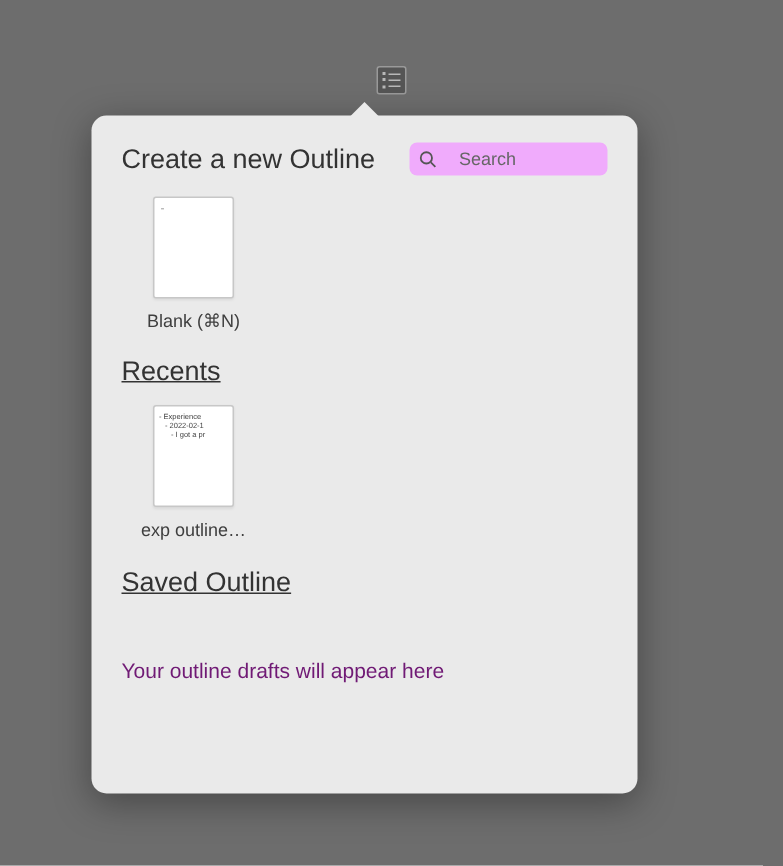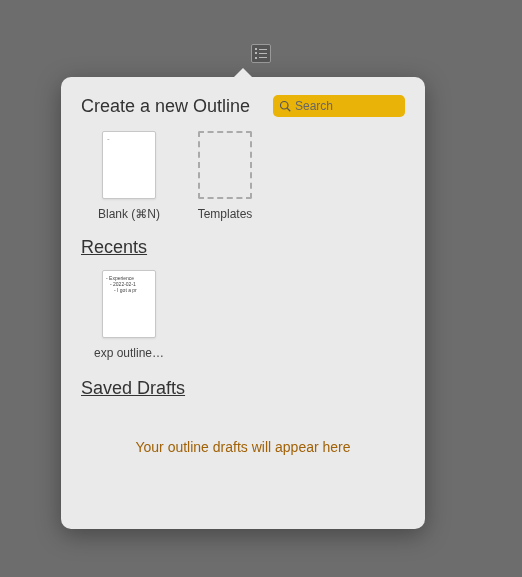--- a/index.html
+++ b/index.html
@@ -74,22 +74,22 @@
       height: 12px;
       fill: none;
       stroke: #555;
       stroke-width: 1.6;
     }
     .search-input {
       width: 100%;
       height: 22px;
       border-radius: 5px;
       border: none;
-      background: #eab308;
-      padding-left: 22px;
+      background: #f0abfc;
+      padding-left: 33px;
       font-size: 12px;
       color: #333;
       outline: none;
     }
     .search-input::placeholder { color: #666; }
     .items-row {
       display: flex;
       gap: 28px;
       margin-left: 14px;
       margin-bottom: 16px;
@@ -162,23 +162,23 @@
       margin-top: 8px;
       font-size: 12px;
       color: #3f3f3f;
       white-space: nowrap;
       overflow: hidden;
       text-overflow: ellipsis;
       max-width: 76px;
     }
     .saved-drafts-section { margin-top: 4px; }
     .empty-drafts {
-      text-align: center;
+      text-align: left;
       font-size: 14px;
-      color: #a16207;
+      color: #701a75;
       margin-top: 40px;
     }
   </style>
 </head>
 <body>
 
 <div class="app-icon">
   <div class="row">
       <div class="dot"></div>
       <div class="line"></div>
@@ -204,35 +204,31 @@
       </svg>
       <input class="search-input" type="text" placeholder="Search" style="">
     </div>
   </div>
 
   <div class="items-row">
     <div class="item">
       <div class="thumb-blank"></div>
       <div class="item-label">Blank (⌘N)</div>
     </div>
-    <div class="item">
-      <div class="thumb-templates"></div>
-      <div class="item-label">Templates</div>
-    </div>
   </div>
 
   <div class="section-title">Recents</div>
 
   <div class="recent-item">
     <div class="recent-thumb">
       <div class="l1">- Experience</div>
       <div class="l2">- 2022-02-1</div>
       <div class="l3">- I got a pr</div>
     </div>
     <div class="recent-label">exp outline…</div>
   </div>
 
   <div class="saved-drafts-section">
-    <div class="section-title">Saved Drafts</div>
+    <div class="section-title">Saved Outline</div>
     <div class="empty-drafts">Your outline drafts will appear here</div>
   </div>
 
 </div>
 
 </body></html>

